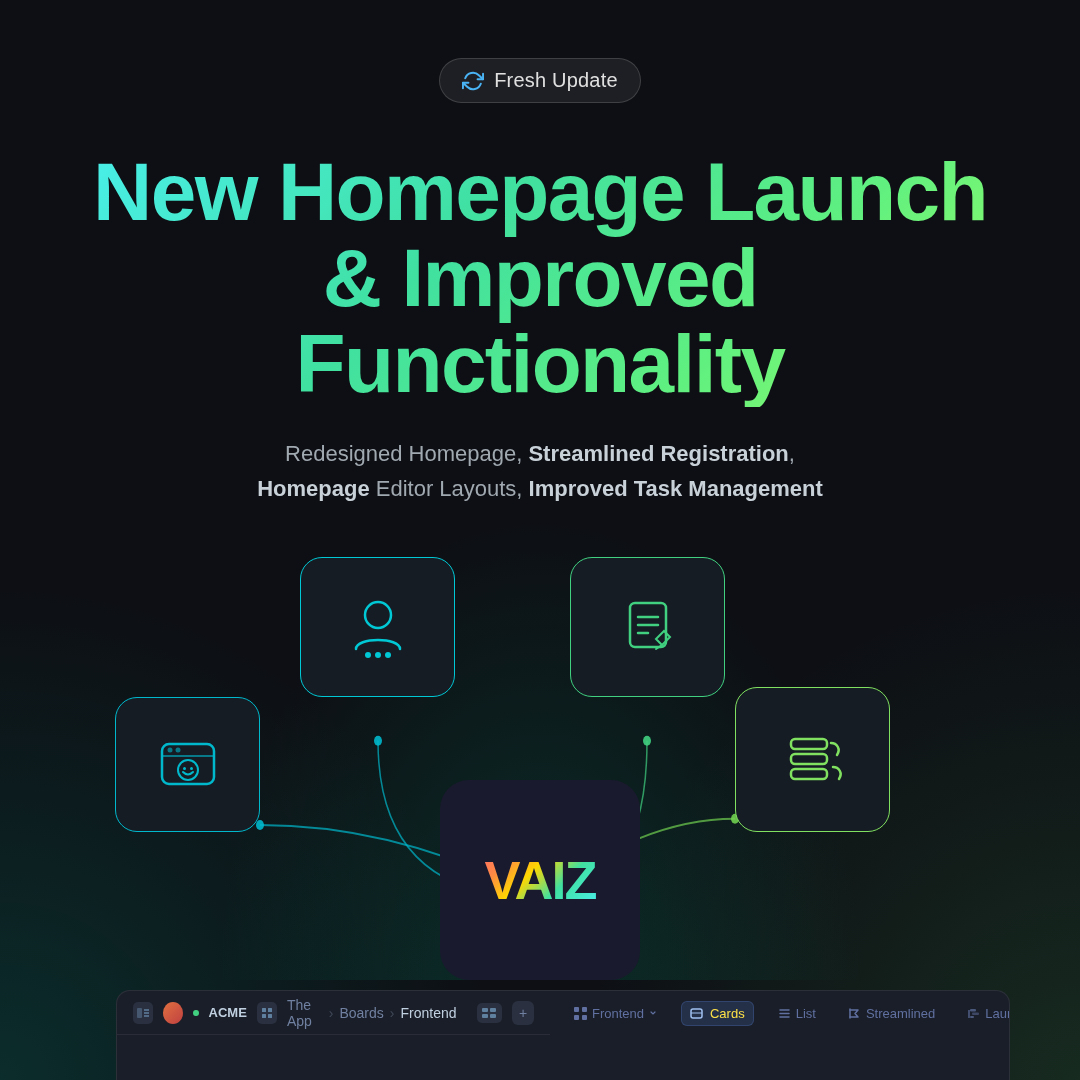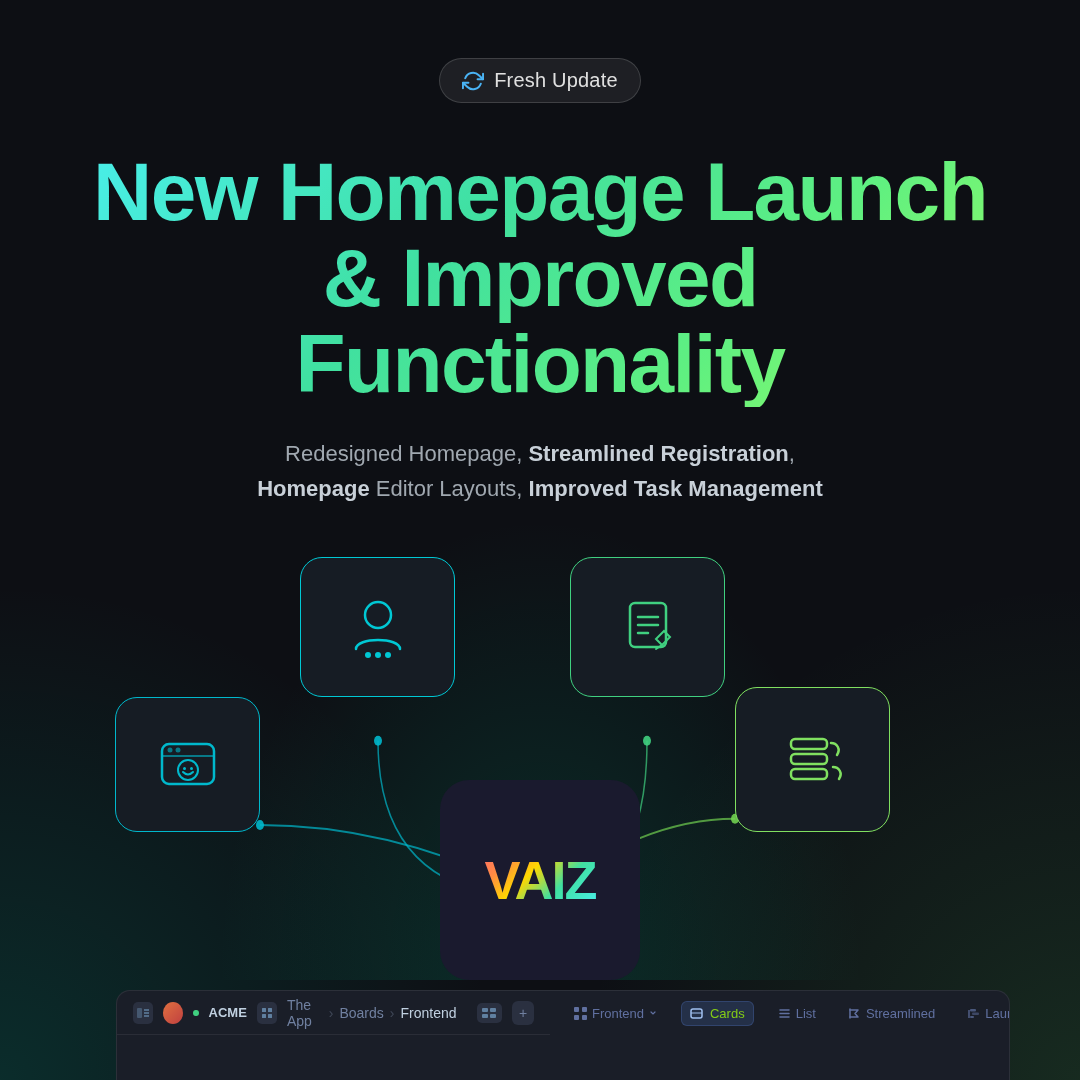--- a/index.html
+++ b/index.html
@@ -293,21 +293,21 @@
     .tab-item {
       display: flex;
       align-items: center;
       gap: 5px;
       color: #6070a0;
       font-size: 13px;
       padding: 4px 8px;
       border-radius: 6px;
     }
     .tab-item.cards-tab {
-      color: #84cc16;
+      color: #fde047;
       background: rgba(80,120,200,0.2);
       border: 1px solid rgba(80,120,200,0.3);
       gap: 7px;
     }
 
   </style>
 </head>
 <body>
 
 <div class="bg-glow-left"></div>

